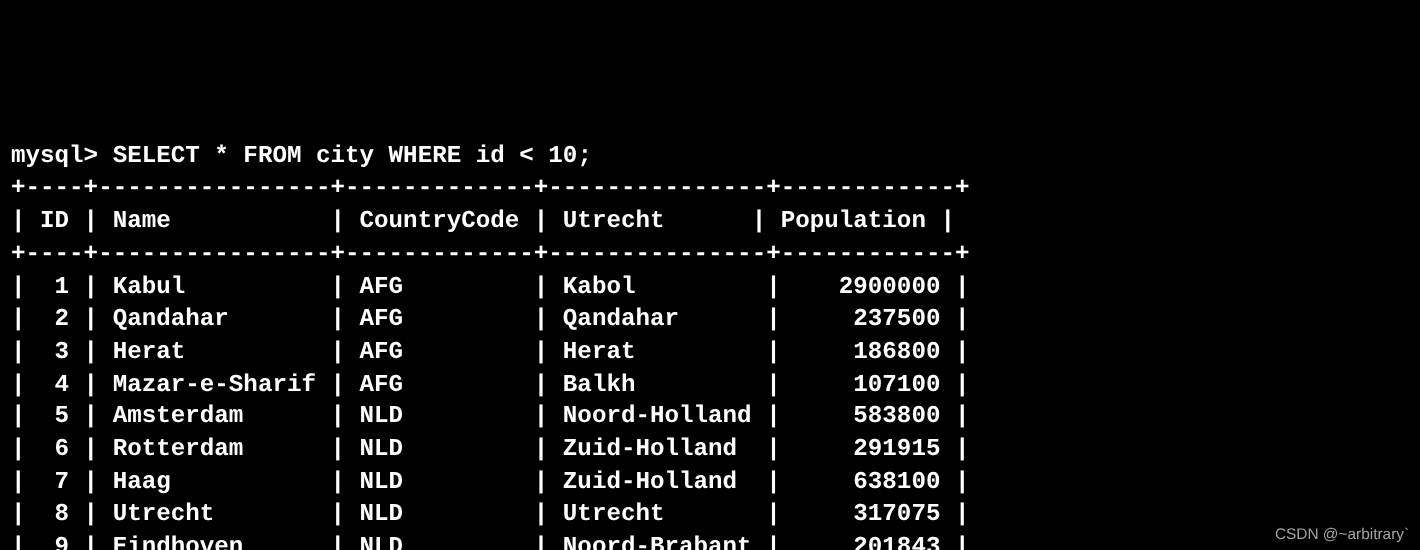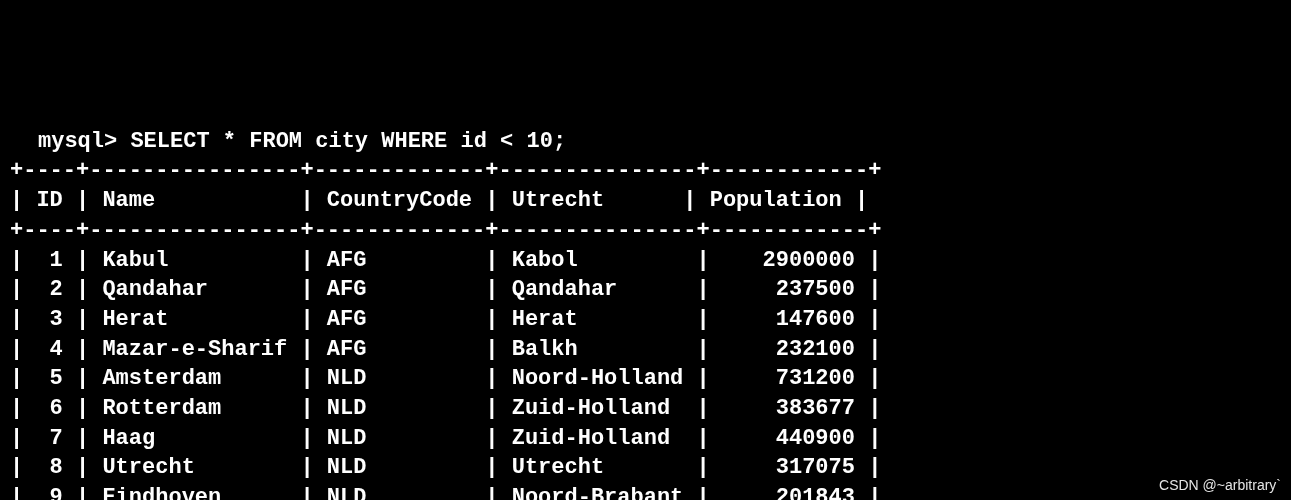--- a/index.html
+++ b/index.html
@@ -12,48 +12,47 @@
       padding: 8px 10px;
       white-space: pre;
       line-height: 1.35;
       width: 1291px;
       height: 500px;
       box-sizing: border-box;
       position: relative;
     }
     .prompt-line {
       display: inline;
-      margin-left: 28px;
     }
     .watermark {
       position: absolute;
       bottom: 5px;
       right: 10px;
       font-size: 14px;
       font-weight: normal;
-      color: #e5e5e5;
+      color: #a3a3a3;
       font-family: Arial, sans-serif;
     }
   </style>
 </head>
 <body>
 
 
 
 <span class="prompt-line">mysql&gt;</span> <span>SELECT * FROM city WHERE id &lt; 10;</span>
 <span>+----+----------------+-------------+---------------+------------+</span>
 <span>| ID | Name           | CountryCode | Utrecht      | Population |</span>
 <span>+----+----------------+-------------+---------------+------------+</span>
 <span>|  1 | Kabul          | AFG         | Kabol         |    2900000 |</span>
 <span>|  2 | Qandahar       | AFG         | Qandahar      |     237500 |</span>
-<span>|  3 | Herat          | AFG         | Herat         |     147600 |</span>
-<span>|  4 | Mazar-e-Sharif | AFG         | Balkh         |     232100 |</span>
-<span>|  5 | Amsterdam      | NLD         | Noord-Holland |     731200 |</span>
-<span>|  6 | Rotterdam      | NLD         | Zuid-Holland  |     383677 |</span>
-<span>|  7 | Haag           | NLD         | Zuid-Holland  |     440900 |</span>
+<span>|  3 | Herat          | AFG         | Herat         |     186800 |</span>
+<span>|  4 | Mazar-e-Sharif | AFG         | Balkh         |     107100 |</span>
+<span>|  5 | Amsterdam      | NLD         | Noord-Holland |     583800 |</span>
+<span>|  6 | Rotterdam      | NLD         | Zuid-Holland  |     291915 |</span>
+<span>|  7 | Haag           | NLD         | Zuid-Holland  |     638100 |</span>
 <span>|  8 | Utrecht        | NLD         | Utrecht       |     317075 |</span>
 <span>|  9 | Eindhoven      | NLD         | Noord-Brabant |     201843 |</span>
 
 
 <div class="watermark">CSDN @~arbitrary`</div>
 
 
 
 
 </body></html>

